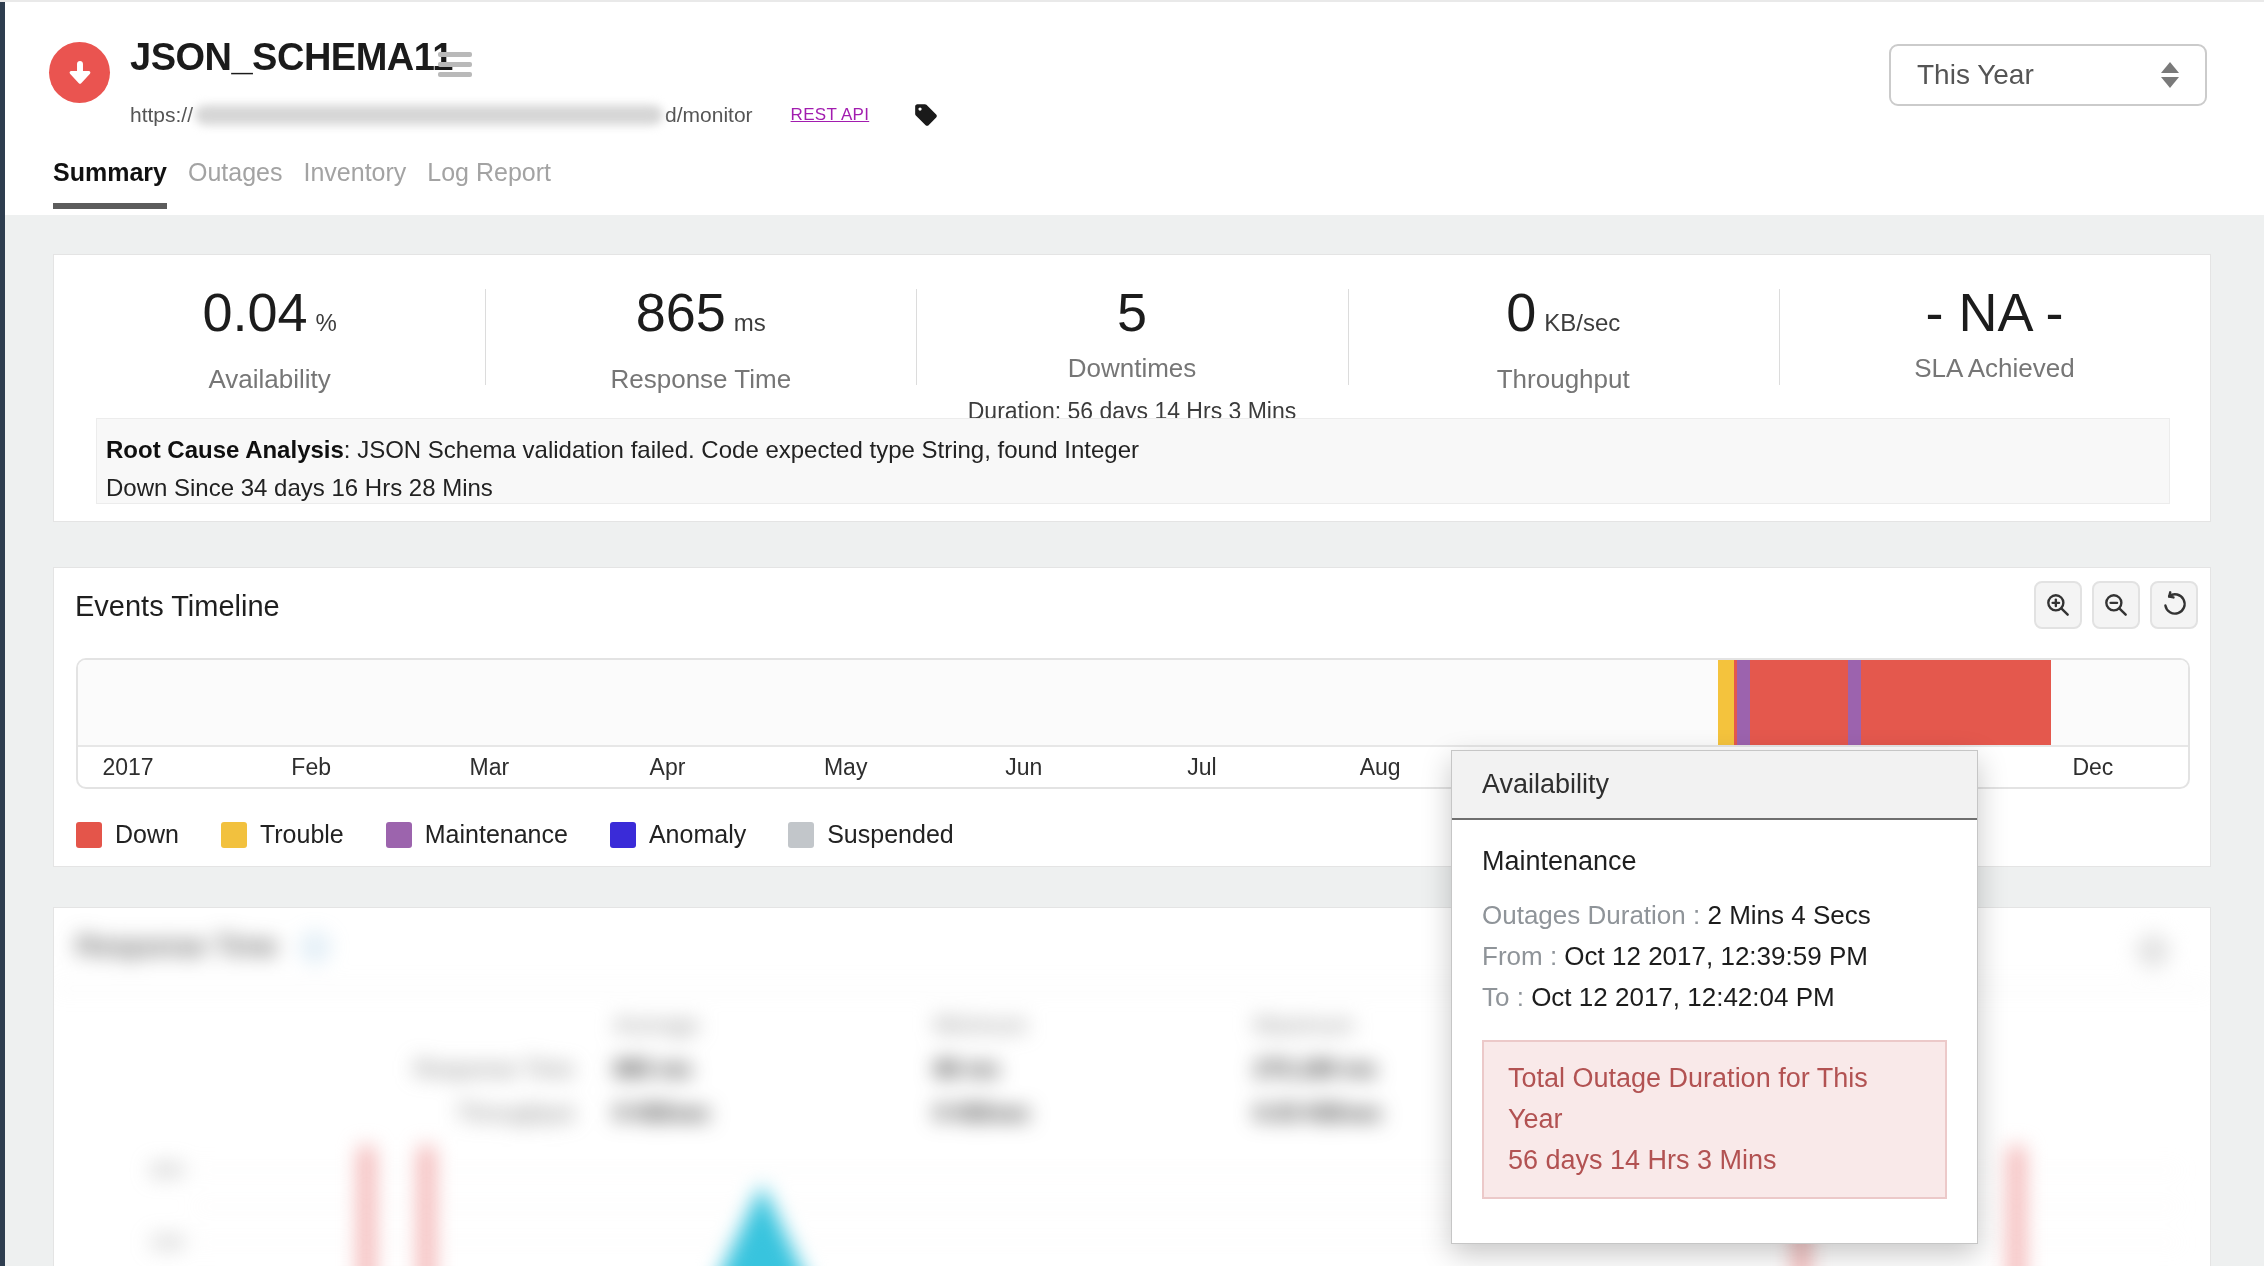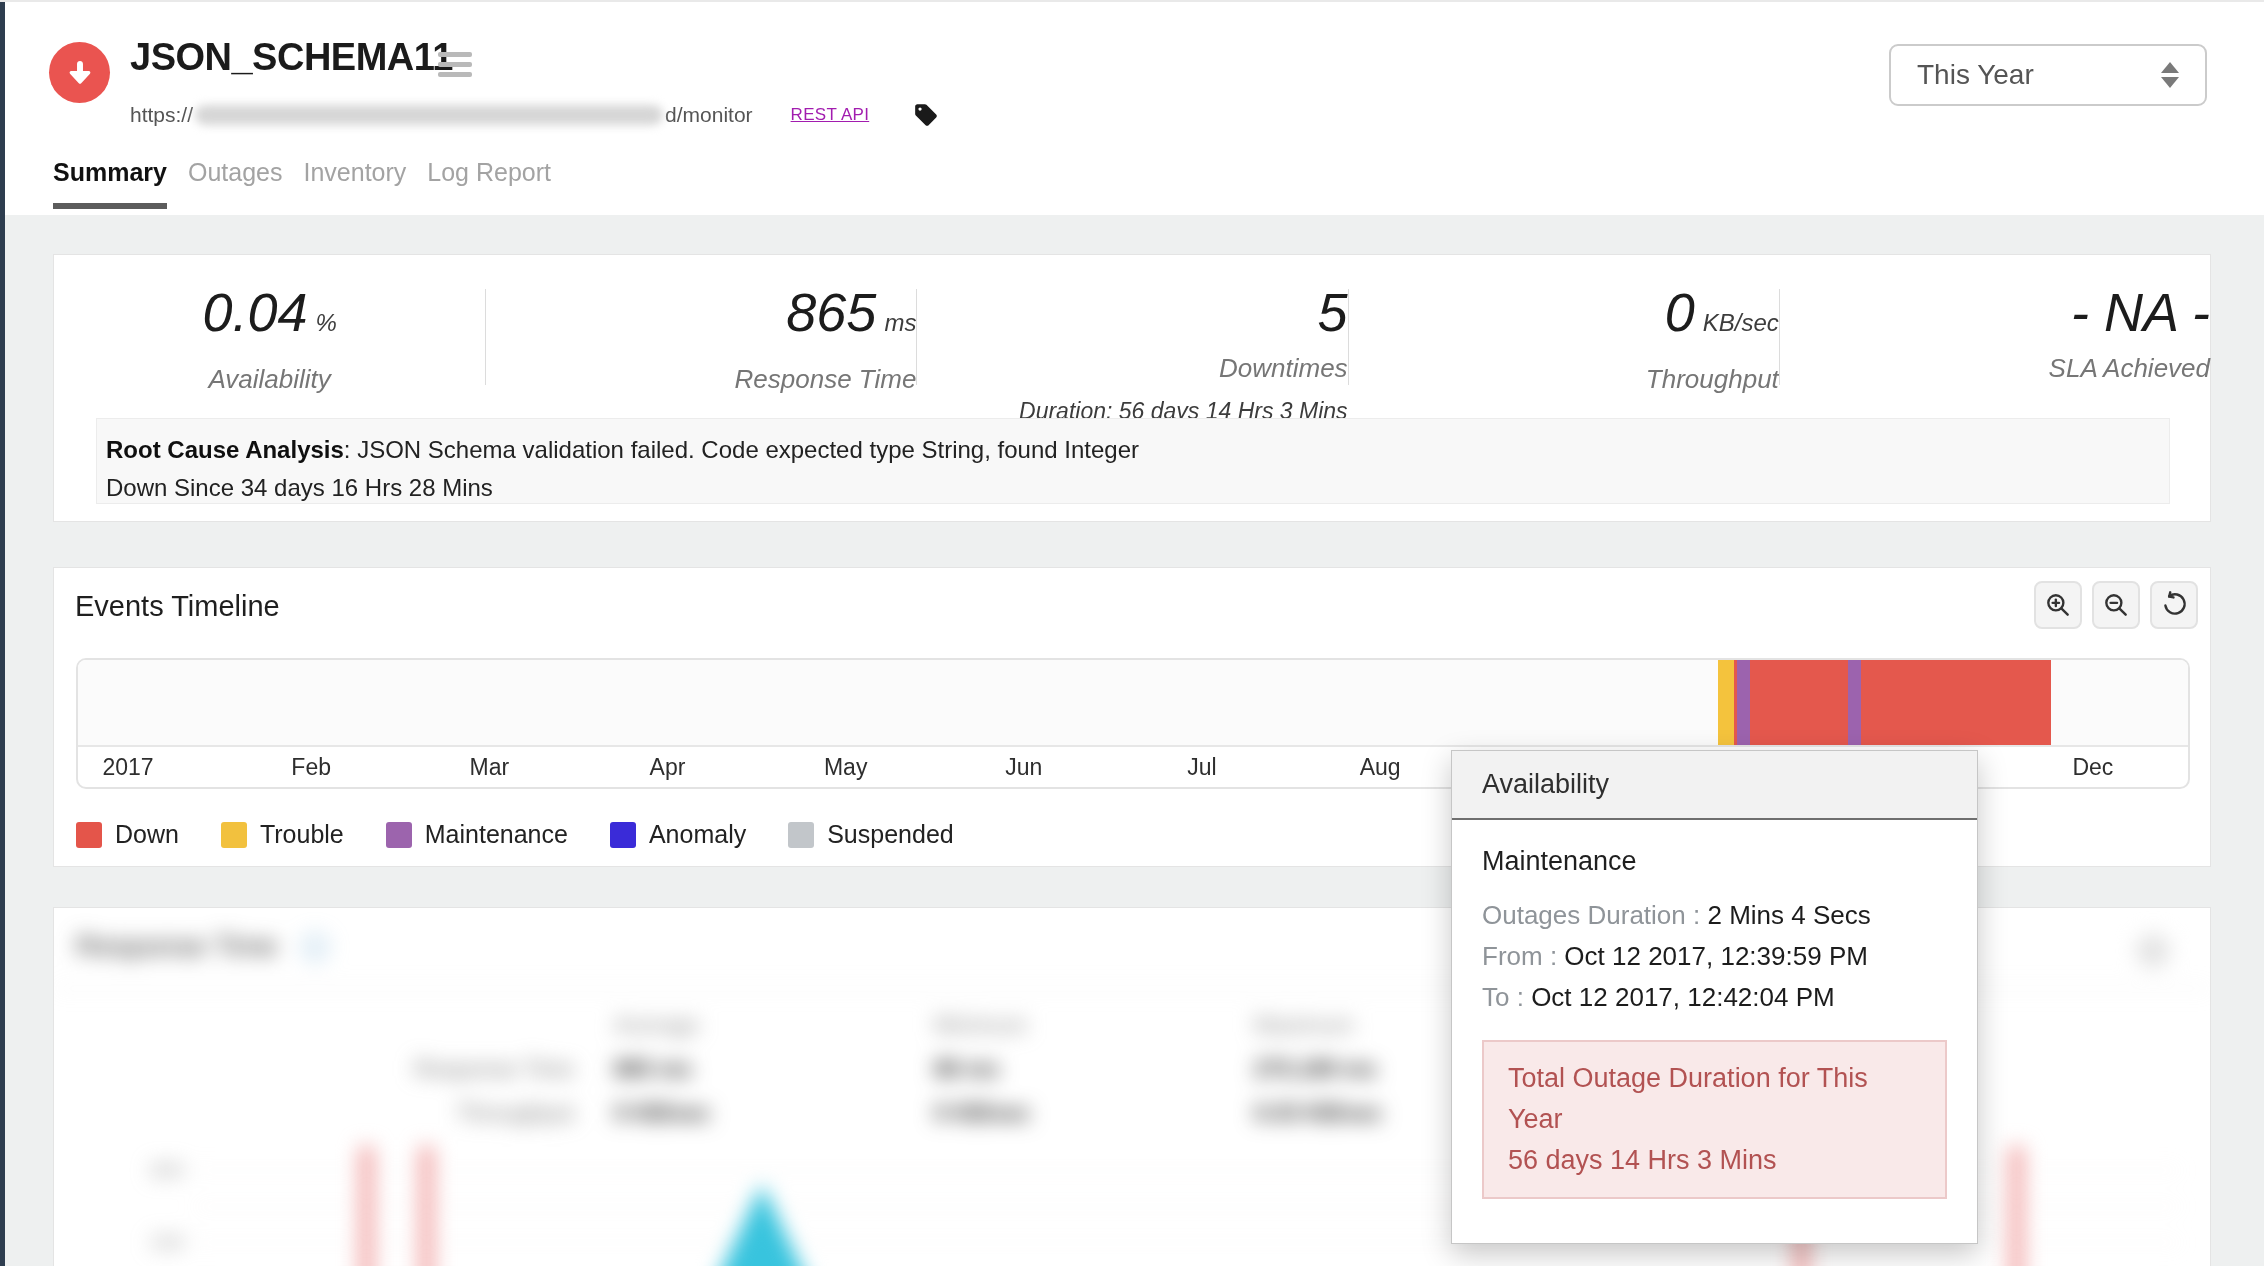--- a/index.html
+++ b/index.html
@@ -38,23 +38,23 @@
   .sel-arrows .down { width:0; height:0; border-left:9px solid transparent; border-right:9px solid transparent;
                       border-top:11px solid #7a7a7a; }
 
   
   .page-bg { position:absolute; left:0; top:213px; width:2264px; height:1053px; background:#eef0f0; }
   .card { position:absolute; left:53px; width:2158px; background:#fff; border:1px solid #e4e4e4; }
 
   
   .card.stats { top:252px; height:268px; }
   .stats-row { display:flex; padding-top:26px; }
-  .stat { flex:1; text-align:center; position:relative;font-style:italic; }
+  .stat { flex:1; text-align:center; position:relative; }
   .stat + .stat { border-left:1px solid #ddd; }
-  .stat + .stat { border-left:none;text-align:right; }
+  .stat + .stat { border-left:none; }
   .stat + .stat::before { content:""; position:absolute; left:0; top:8px; height:96px; width:1px; background:#dcdcdc; }
   .stat .value { font-size:54px; color:#1c1c1c; line-height:62px; }
   .stat .unit { font-size:24px; color:#3d3d3d; margin-left:8px; }
   .stat .label { font-size:26px; color:#767676; margin-top:10px; }
   .stat .sub { font-size:23px; color:#3c3c3c; margin-top:14px; }
   .root-cause { position:absolute; left:42px; top:163px; width:2074px; height:86px;
                 background:#f8f8f8; border:1px solid #ececec; padding:12px 9px; font-size:24px; color:#222; }
   .root-cause .line { line-height:38px; white-space:nowrap; }
   .root-cause b { color:#0f0f0f; }
 

